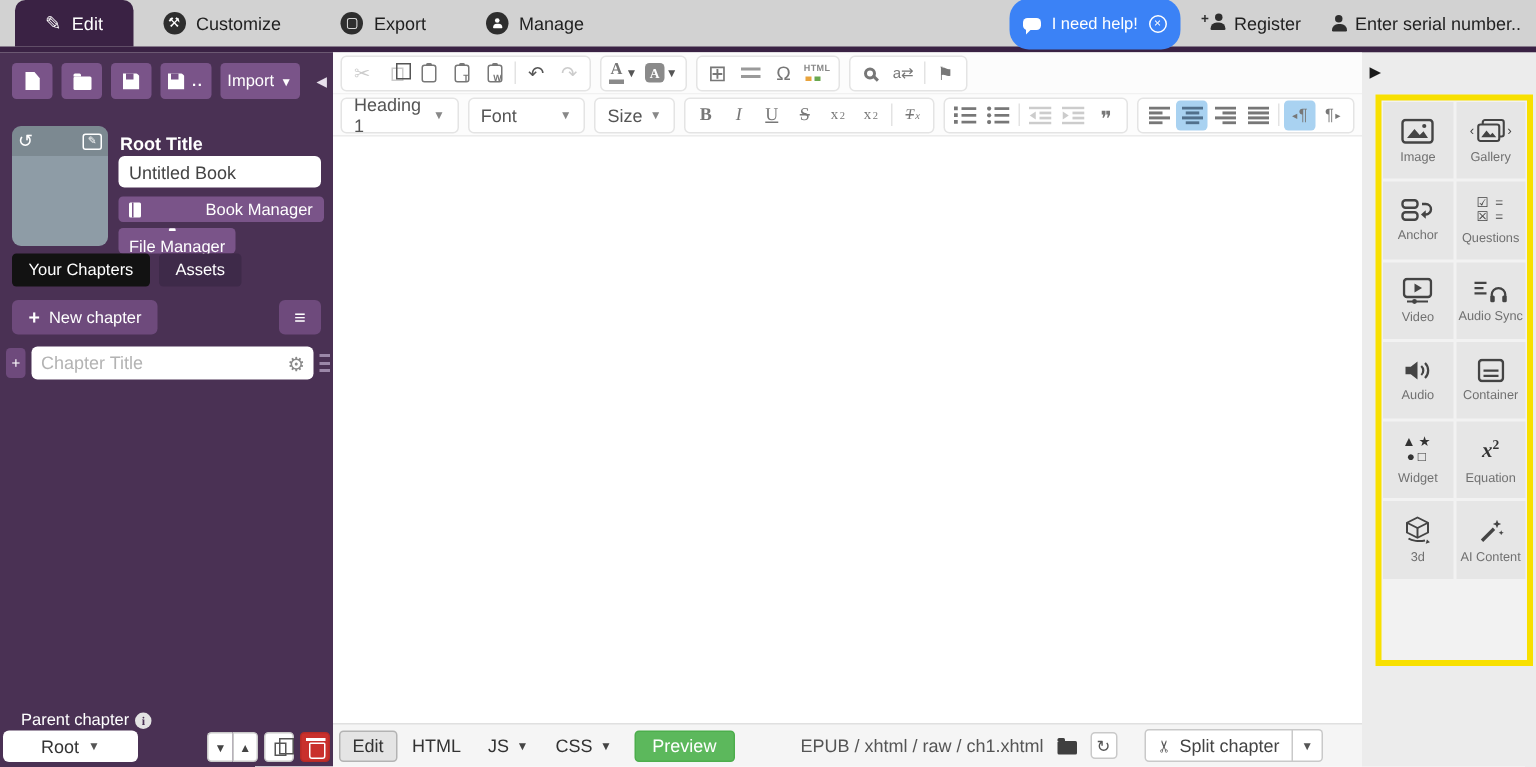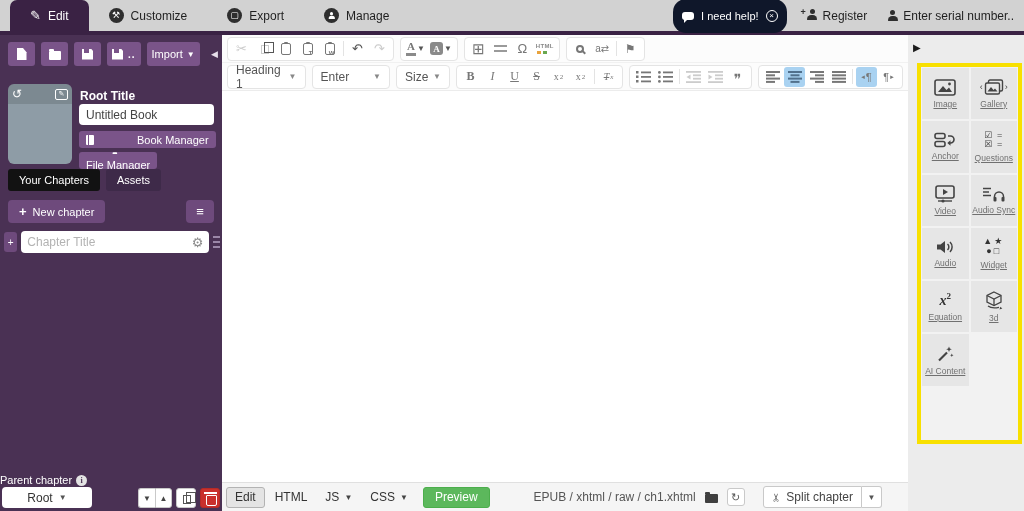--- a/index.html
+++ b/index.html
@@ -21,21 +21,21 @@
   .circ { width:15px; height:15px; border-radius:50%; background:#2e2e2e; color:#fff;
     display:inline-flex; align-items:center; justify-content:center; font-size:9px; line-height:1; }
   .ic-person { width:11px; height:11px; position:relative; display:inline-block; color:#2e2e2e; }
   .ic-person::before { content:''; position:absolute; top:0; left:3px; width:5px; height:5px;
     border-radius:50%; background:currentColor; }
   .ic-person::after { content:''; position:absolute; bottom:0; left:0.5px; width:10px; height:5px;
     border-radius:5px 5px 1px 1px; background:currentColor; }
   .ic-person.tiny { transform:scale(0.62); color:#fff; margin-top:-1px; }
   .topbar-right { position:absolute; right:10px; top:0; height:31px; display:flex;
     align-items:center; gap:20px; }
-  .help-pill { background:#0f172a; color:#fff; border-radius:13px; height:34px;
+  .help-pill { background:#3b82f6; color:#fff; border-radius:13px; height:34px;
     display:flex; align-items:center; gap:7px; padding:0 9px; font-size:11px; cursor:pointer; }
   .ic-chat { width:12px; height:8px; background:#fff; border-radius:3px; position:relative; }
   .ic-chat::after { content:''; position:absolute; bottom:-3px; left:2px;
     border:3px solid transparent; border-top-color:#fff; border-left-color:#fff; }
   .ic-close { width:12px; height:12px; border:1px solid #fff; border-radius:50%;
     display:inline-flex; align-items:center; justify-content:center; font-size:8px; line-height:1; }
   .tb-link { display:flex; align-items:center; gap:5px; font-size:12px; color:#1f1f1f; cursor:pointer; }
   .pwrap { position:relative; display:inline-block; }
   .mini-plus { position:absolute; left:-6px; top:-2px; font-size:9px; font-weight:bold; color:#2e2e2e; }
 
@@ -94,21 +94,21 @@
   .plus-sm { width:14px; height:20px; background:#6e4a7c; border-radius:3px; color:#fff;
     font-size:10px; display:flex; align-items:center; justify-content:center; cursor:pointer; }
   .ch-input-wrap { flex:0 0 188px; height:22px; background:#fff; border-radius:4px;
     display:flex; align-items:center; padding:0 6px; }
   .ch-input { border:none; outline:none; flex:1; font-size:12px; color:#444; min-width:0;
     font-family:"Liberation Sans",sans-serif; }
   .ch-input::placeholder { color:#b3b3b3; }
   .ic-gear { color:#8a8a8a; font-size:13px; line-height:1; cursor:pointer; }
   .drag3 { width:7px; height:12px; background:repeating-linear-gradient(#9b87a8 0 2px, transparent 2px 5px); }
 
-  .parent-lbl { position:absolute; left:0; bottom:25px; color:#fff; font-size:11px;
+  .parent-lbl { position:absolute; left:14px; bottom:25px; color:#fff; font-size:11px;
     display:flex; align-items:center; gap:4px;justify-content:space-between; }
   .ic-info { width:11px; height:11px; border-radius:50%; background:#e3e3e3; color:#4a3154;
     font-size:8px; font-weight:bold; display:inline-flex; align-items:center; justify-content:center;
     font-family:"Liberation Serif",serif; }
   .root-btn { position:absolute; left:2px; bottom:3px; width:90px; height:21px; background:#fff;
     border-radius:4px; font-size:12px; color:#333; display:flex; align-items:center;
     justify-content:center; gap:6px; cursor:pointer; }
   .caret-d { font-size:8px; color:#555; }
   .nav-btns { position:absolute; right:2px; bottom:3px; display:flex; align-items:center; gap:4px; }
   .ud { display:flex; }
@@ -198,21 +198,21 @@
 
   
   .rpanel { position:absolute; left:908px; top:35px; width:116px; height:476px; background:#ececec; }
   .expand-arrow { position:absolute; left:5px; top:7px; font-size:10px; color:#1a1a1a; cursor:pointer; }
   .widgetbox { position:absolute; left:9px; top:28px; width:105px; height:381px;
     border:4px solid #f8e000; background:#f2f2f2; padding:1px; }
   .wgrid { display:grid; grid-template-columns:1fr 1fr; grid-template-rows:repeat(7,1fr);
     gap:2px; width:100%; height:100%; }
   .tile { background:#e6e6e6; display:flex; flex-direction:column; align-items:center;
     justify-content:center; gap:3px; cursor:pointer; overflow:hidden; }
-  .tile-label { font-size:8.5px; color:#707070; white-space:nowrap;text-decoration:underline; }
+  .tile-label { font-size:8.5px; color:#707070; white-space:nowrap; }
   .gal-wrap { display:flex; align-items:center; gap:1px; color:#444; font-size:9px; }
   .q-ic { font-size:9px; color:#444; line-height:1.05; letter-spacing:1px; text-align:left; }
   .w-ic { font-size:9px; color:#333; line-height:1.1; letter-spacing:2px; text-align:center; }
   .eq-ic { font-size:14px; font-weight:bold; color:#333; font-family:"Liberation Serif",serif; }
   .eq-ic sup { font-size:9px; }
 </style>
 </head>
 <body>
 
 <div class="topbar">
@@ -391,21 +391,21 @@
       <span class="tbtn" style="font-size:12px;">⚑</span>
     </div>
   </div>
 
   <div class="tb tb2">
     <div class="dd" style="width:92px;">
       <span>Heading 1</span>
       <span class="caret-d">▼</span>
     </div>
     <div class="dd" style="width:92px;">
-      <span>Enter</span>
+      <span>Font</span>
       <span class="caret-d">▼</span>
     </div>
     <div class="dd" style="width:62px;">
       <span>Size</span>
       <span class="caret-d">▼</span>
     </div>
     <div class="grp">
       <span class="tbtn bfmt">B</span>
       <span class="tbtn ifmt">I</span>
       <span class="tbtn ufmt">U</span>
@@ -600,20 +600,28 @@
 
       <div class="tile">
         <svg width="20" height="16">
             <path d="M2 5.5 h3.5 L10 2 v12 L5.5 10.5 H2 z" fill="#444"></path>
             <path d="M12.5 5 a4 4 0 0 1 0 6" fill="none" stroke="#444" stroke-width="1.5"></path>
             <path d="M15 3 a7 7 0 0 1 0 10" fill="none" stroke="#444" stroke-width="1.5"></path>
           </svg>
         <span class="tile-label">Audio</span>
       </div>
 
+      <div class="tile">
+        <svg width="18" height="16">
+            <rect x="1" y="1" width="16" height="14" rx="2" fill="none" stroke="#444" stroke-width="1.6"></rect>
+            <line x1="4" y1="8" x2="14" y2="8" stroke="#444" stroke-width="1.5"></line>
+            <line x1="4" y1="11.5" x2="14" y2="11.5" stroke="#444" stroke-width="1.5"></line>
+          </svg>
+        <span class="tile-label">Container</span>
+      </div>
 
       <div class="tile">
         <div class="w-ic">
             <div>▲★</div>
             <div>●□</div>
           </div>
         <span class="tile-label">Widget</span>
       </div>
 
       <div class="tile">

